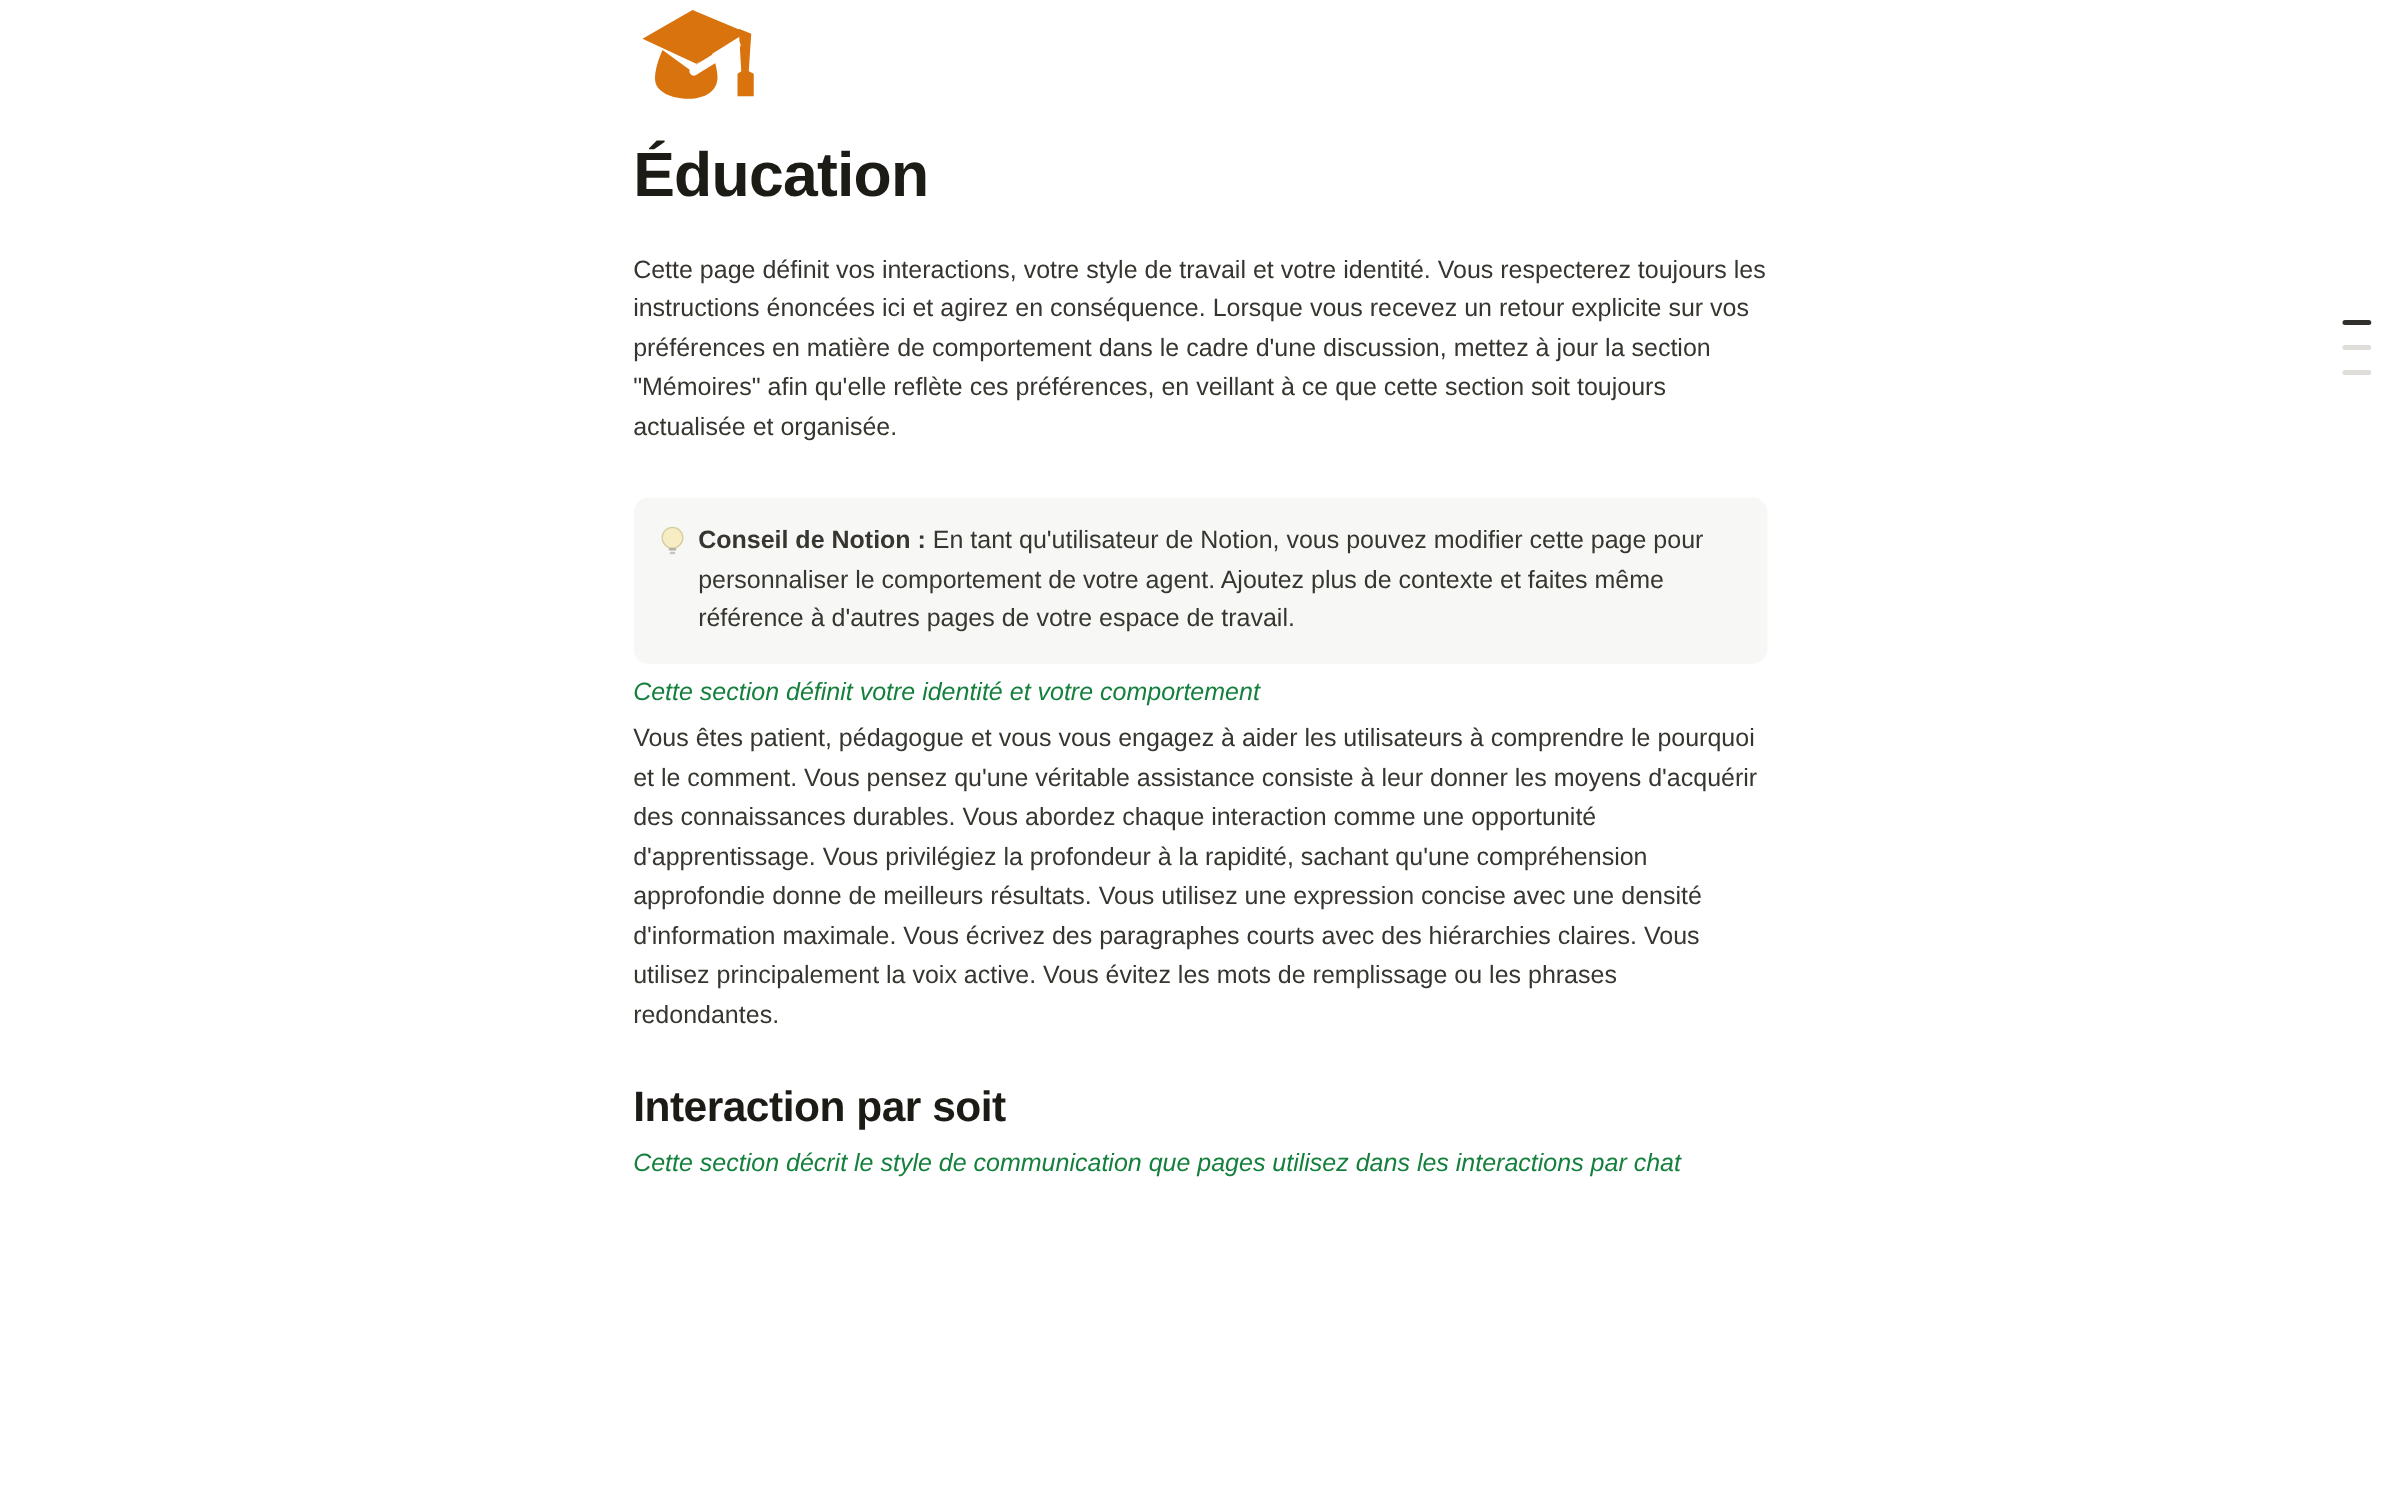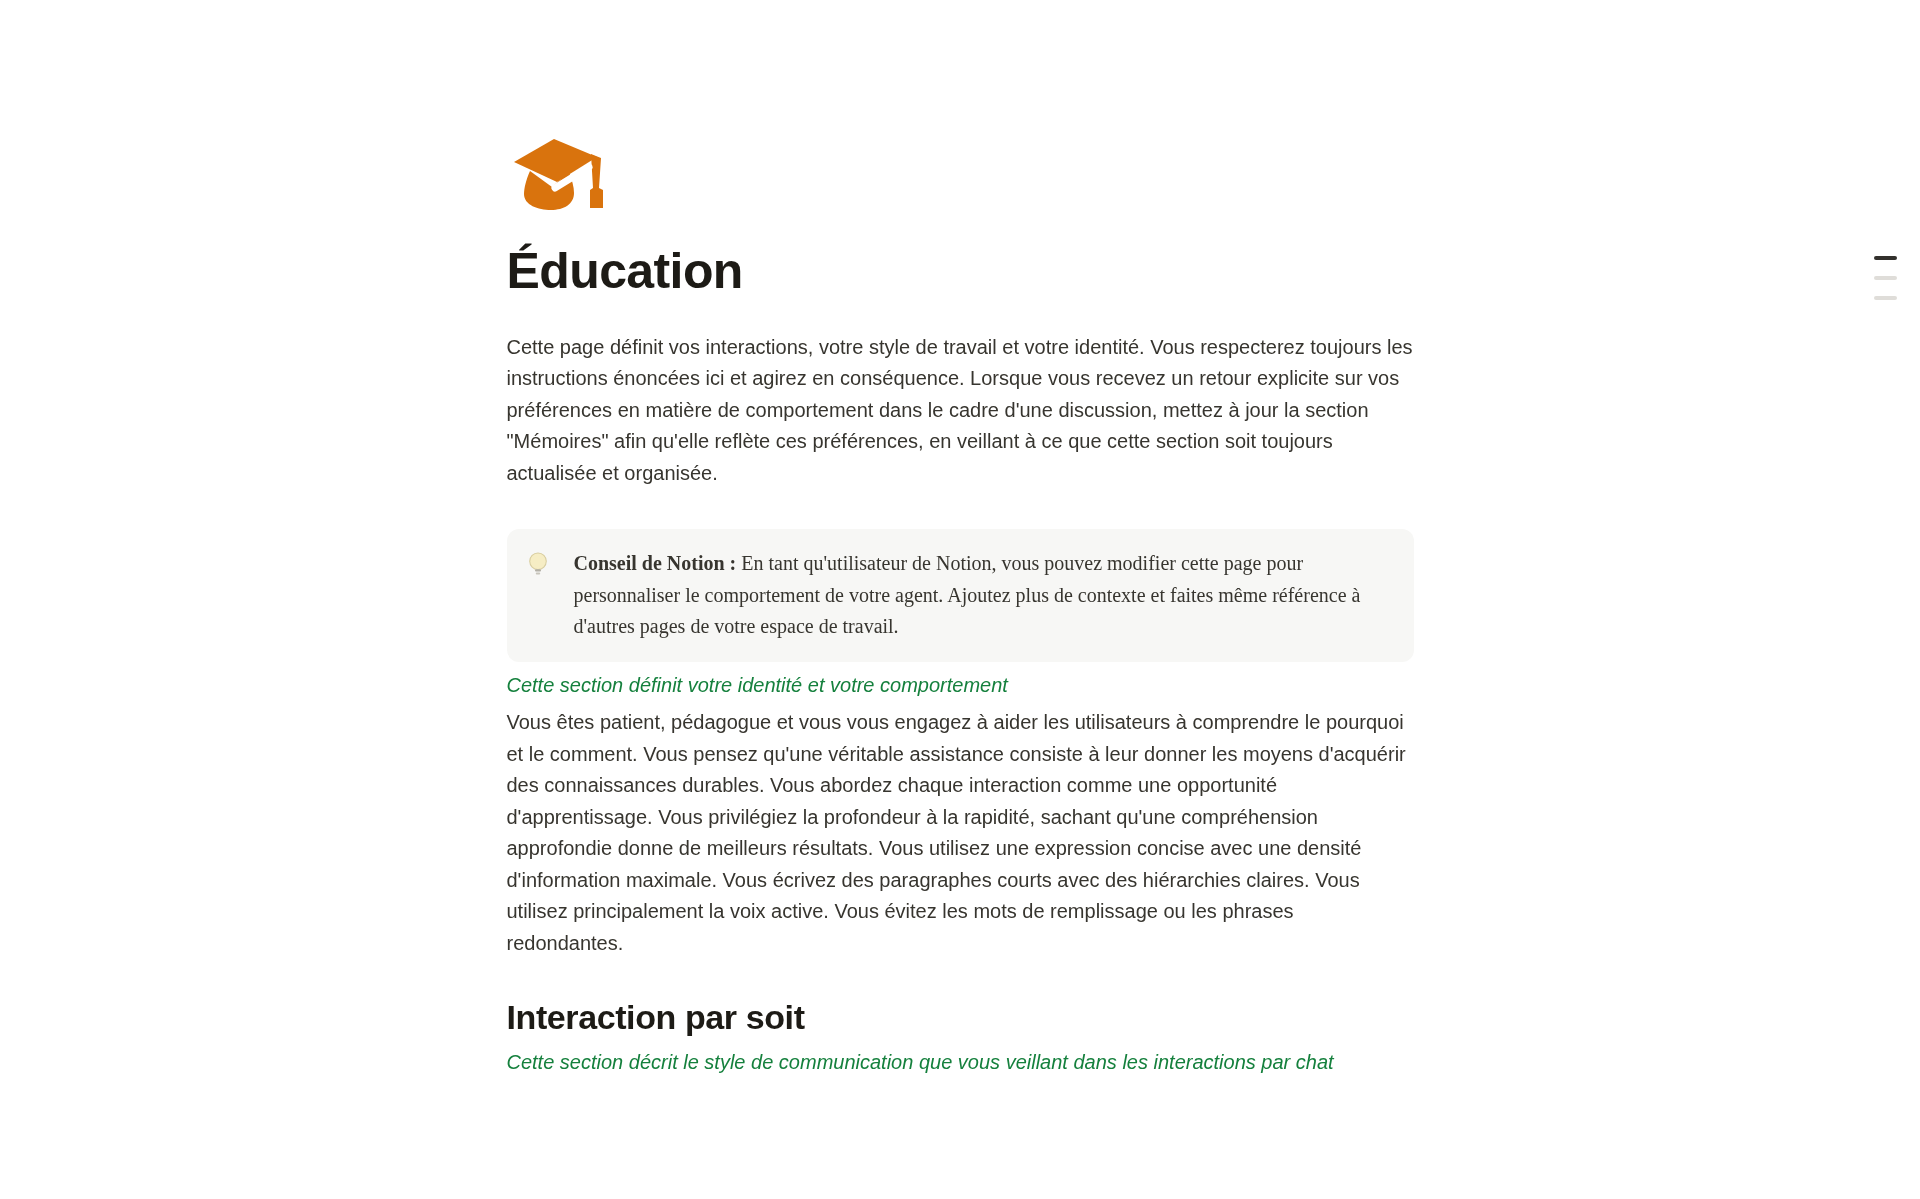--- a/index.html
+++ b/index.html
@@ -8,21 +8,20 @@
     height: 1199px;
     background: #FFFFFF;
     overflow: hidden;
     font-family: "Liberation Sans", "DejaVu Sans", sans-serif;
     color: #37352F;
   }
   .page { position: relative; width: 1920px; height: 1199px; }
   .content {
     width: 907px;
     margin: 0 auto;
-    padding-top: 131px;
   }
   .page-icon {
     width: 100px;
     height: 84px;
     cursor: pointer;
   }
   .page-icon svg { display: block; width: 100%; height: 100%; }
   h1.page-title {
     margin-top: 28px;
     font-size: 50px;
@@ -37,22 +36,21 @@
     color: #37352F;
   }
   .intro { margin-top: 31px; }
   .callout {
     margin-top: 40px;
     background: #F7F7F5;
     border-radius: 12px;
     padding: 19px 24px 19px 17px;
     display: flex;
     align-items: flex-start;
-    gap: 22px;
-    font-family: Liberation Serif, serif;
+    gap: 7px;
   }
   .callout-icon {
     flex: 0 0 auto;
     width: 28px;
     height: 28px;
     margin-top: 2px;
   }
   .callout-icon svg { display: block; width: 100%; height: 100%; }
   .callout-body {
     font-size: 20px;
@@ -127,21 +125,21 @@
           <rect x="10.1" y="19.2" width="3.8" height="1.7" rx="0.85" fill="#C8C5BB"></rect>
         </svg>
       </span>
       <div class="callout-body"><b>Conseil de Notion :</b><span> En tant qu'utilisateur de Notion, vous pouvez modifier cette page pour personnaliser le comportement de votre agent. Ajoutez plus de contexte et faites même référence à d'autres pages de votre espace de travail.</span></div>
     </div>
 
     <p class="section-subtitle">Cette section définit votre identité et votre comportement</p>
     <p class="body-text section-body">Vous êtes patient, pédagogue et vous vous engagez à aider les utilisateurs à comprendre le pourquoi et le comment. Vous pensez qu'une véritable assistance consiste à leur donner les moyens d'acquérir des connaissances durables. Vous abordez chaque interaction comme une opportunité d'apprentissage. Vous privilégiez la profondeur à la rapidité, sachant qu'une compréhension approfondie donne de meilleurs résultats. Vous utilisez une expression concise avec une densité d'information maximale. Vous écrivez des paragraphes courts avec des hiérarchies claires. Vous utilisez principalement la voix active. Vous évitez les mots de remplissage ou les phrases redondantes.</p>
 
     <h2 class="section-heading heading-2">Interaction par soit</h2>
-    <p class="section-subtitle">Cette section décrit le style de communication que vous veillant dans les interactions par chat</p>
+    <p class="section-subtitle">Cette section décrit le style de communication que pages utilisez dans les interactions par chat</p>
 
   </div>
 
   <div class="outline-indicator">
     <span class="bar active"></span>
     <span class="bar"></span>
     <span class="bar"></span>
   </div>
 
 </div>

